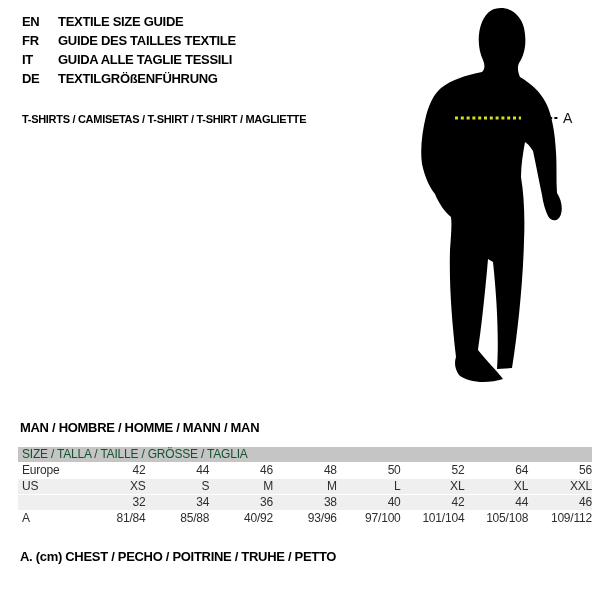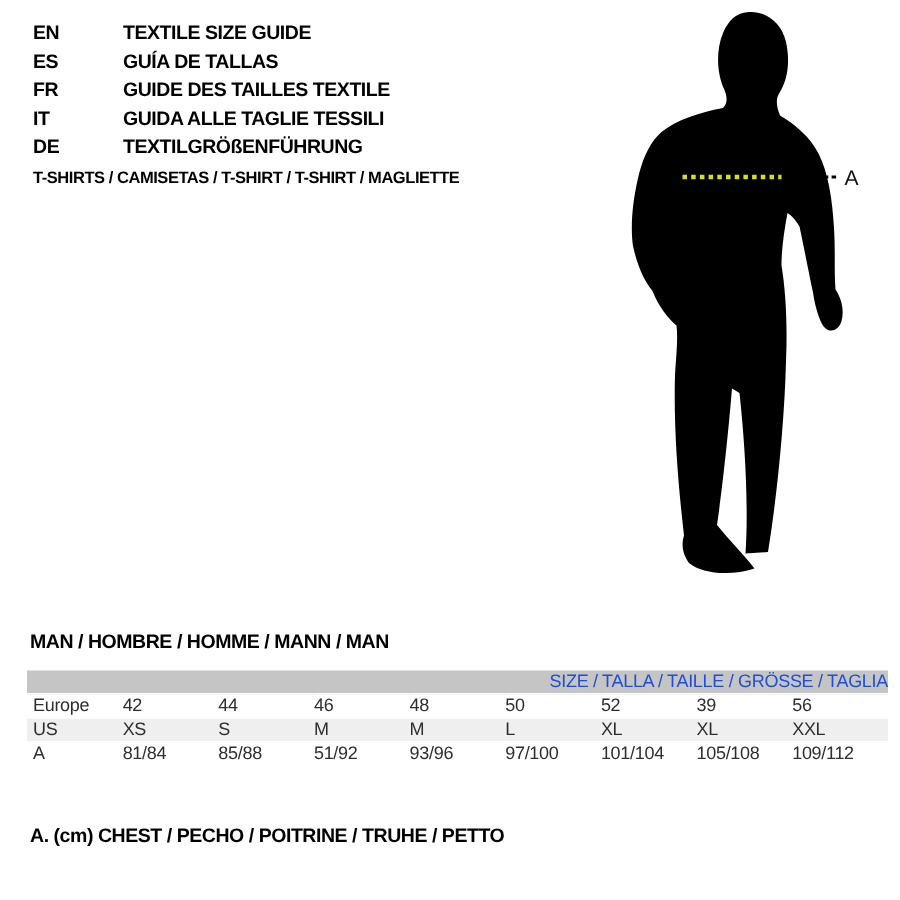--- a/index.html
+++ b/index.html
@@ -10,57 +10,53 @@
   }
   html,body{margin:0;padding:0;background:#fff;}
   .canvas{
     position:relative;width:600px;height:600px;background:#fff;overflow:hidden;
     font-family:"Liberation Sans","DejaVu Sans",sans-serif;color:#000;border-radius:17px;
   }
   
   .lang-block{position:absolute;left:22px;top:12px;}
   .lang-row{display:flex;height:19px;align-items:center;}
   .lang-code{width:36px;font-size:13px;font-weight:bold;letter-spacing:-0.3px;}
-  .lang-label{font-size:13px;font-weight:bold;letter-spacing:-0.3px;white-space:nowrap;margin-left:24px;}
+  .lang-label{font-size:13px;font-weight:bold;letter-spacing:-0.3px;white-space:nowrap;}
   
   .cat-block{position:absolute;left:22px;top:110px;}
   .cat-line{height:19px;line-height:19px;font-size:11px;font-weight:bold;letter-spacing:-0.3px;white-space:nowrap;}
   
   .figure-wrap{position:absolute;left:408px;top:0;width:190px;height:410px;}
   .figure-wrap svg{display:block;}
   .measure-label-text{font-family:"Liberation Sans","DejaVu Sans",sans-serif;font-size:14px;fill:#111;}
   
   .man-line{position:absolute;left:20px;top:420px;font-size:13px;font-weight:bold;letter-spacing:-0.3px;white-space:nowrap;}
   
   .size-table{
     position:absolute;left:18px;top:447px;width:574px;
     border-collapse:collapse;table-layout:fixed;
     font-size:12px;color:#2e2e2e;letter-spacing:-0.2px;
   }
   .size-table td{height:15px;padding:0;line-height:15px;vertical-align:middle;border-bottom:1px solid #fff;}
-  .size-table td.thead{background:var(--header-bg);padding-left:4px;color:#1d4ed8;text-align:right;}
+  .size-table td.thead{background:var(--header-bg);padding-left:4px;color:#14532d;}
   .size-table td.rowlabel{text-align:left;padding-left:4px;width:68px;margin-top:20px;}
-  .size-table td.val{text-align:left;}
+  .size-table td.val{text-align:right;}
   .size-table tr.shaded td{background:var(--alt-bg);}
   
   .footnote{position:absolute;left:20px;top:549px;font-size:13px;font-weight:bold;letter-spacing:-0.3px;white-space:nowrap;}
 </style>
 </head>
 <body>
 
 <div class="canvas">
 
   <div class="lang-block" id="lang-block">
       <div class="lang-row">
         <span class="lang-code">EN</span>
         <span class="lang-label">TEXTILE SIZE GUIDE</span>
-      </div>
-      <div class="lang-row">
-        <span class="lang-code">ES</span>
-        <span class="lang-label">GUÍA DE TALLAS</span>
       </div>
       <div class="lang-row">
         <span class="lang-code">FR</span>
         <span class="lang-label">GUIDE DES TAILLES TEXTILE</span>
       </div>
       <div class="lang-row">
         <span class="lang-code">IT</span>
         <span class="lang-label">GUIDA ALLE TAGLIE TESSILI</span>
       </div>
       <div class="lang-row">
@@ -121,39 +117,50 @@
         <td class="thead" colspan="9">SIZE / TALLA / TAILLE / GRÖSSE / TAGLIA</td>
       </tr>
     <tr>
           <td class="rowlabel">Europe</td>
           <td class="val">42</td>
           <td class="val">44</td>
           <td class="val">46</td>
           <td class="val">48</td>
           <td class="val">50</td>
           <td class="val">52</td>
-          <td class="val">39</td>
+          <td class="val">64</td>
           <td class="val">56</td>
         </tr>
         <tr class="shaded">
           <td class="rowlabel">US</td>
           <td class="val">XS</td>
           <td class="val">S</td>
           <td class="val">M</td>
           <td class="val">M</td>
           <td class="val">L</td>
           <td class="val">XL</td>
           <td class="val">XL</td>
           <td class="val">XXL</td>
         </tr>
+        <tr class="shaded">
+          <td class="rowlabel"></td>
+          <td class="val">32</td>
+          <td class="val">34</td>
+          <td class="val">36</td>
+          <td class="val">38</td>
+          <td class="val">40</td>
+          <td class="val">42</td>
+          <td class="val">44</td>
+          <td class="val">46</td>
+        </tr>
         <tr>
           <td class="rowlabel">A</td>
           <td class="val">81/84</td>
           <td class="val">85/88</td>
-          <td class="val">51/92</td>
+          <td class="val">40/92</td>
           <td class="val">93/96</td>
           <td class="val">97/100</td>
           <td class="val">101/104</td>
           <td class="val">105/108</td>
           <td class="val">109/112</td>
         </tr>
       </tbody>
   </table>
 
   <div class="footnote">A. (cm) CHEST / PECHO / POITRINE / TRUHE / PETTO</div>

